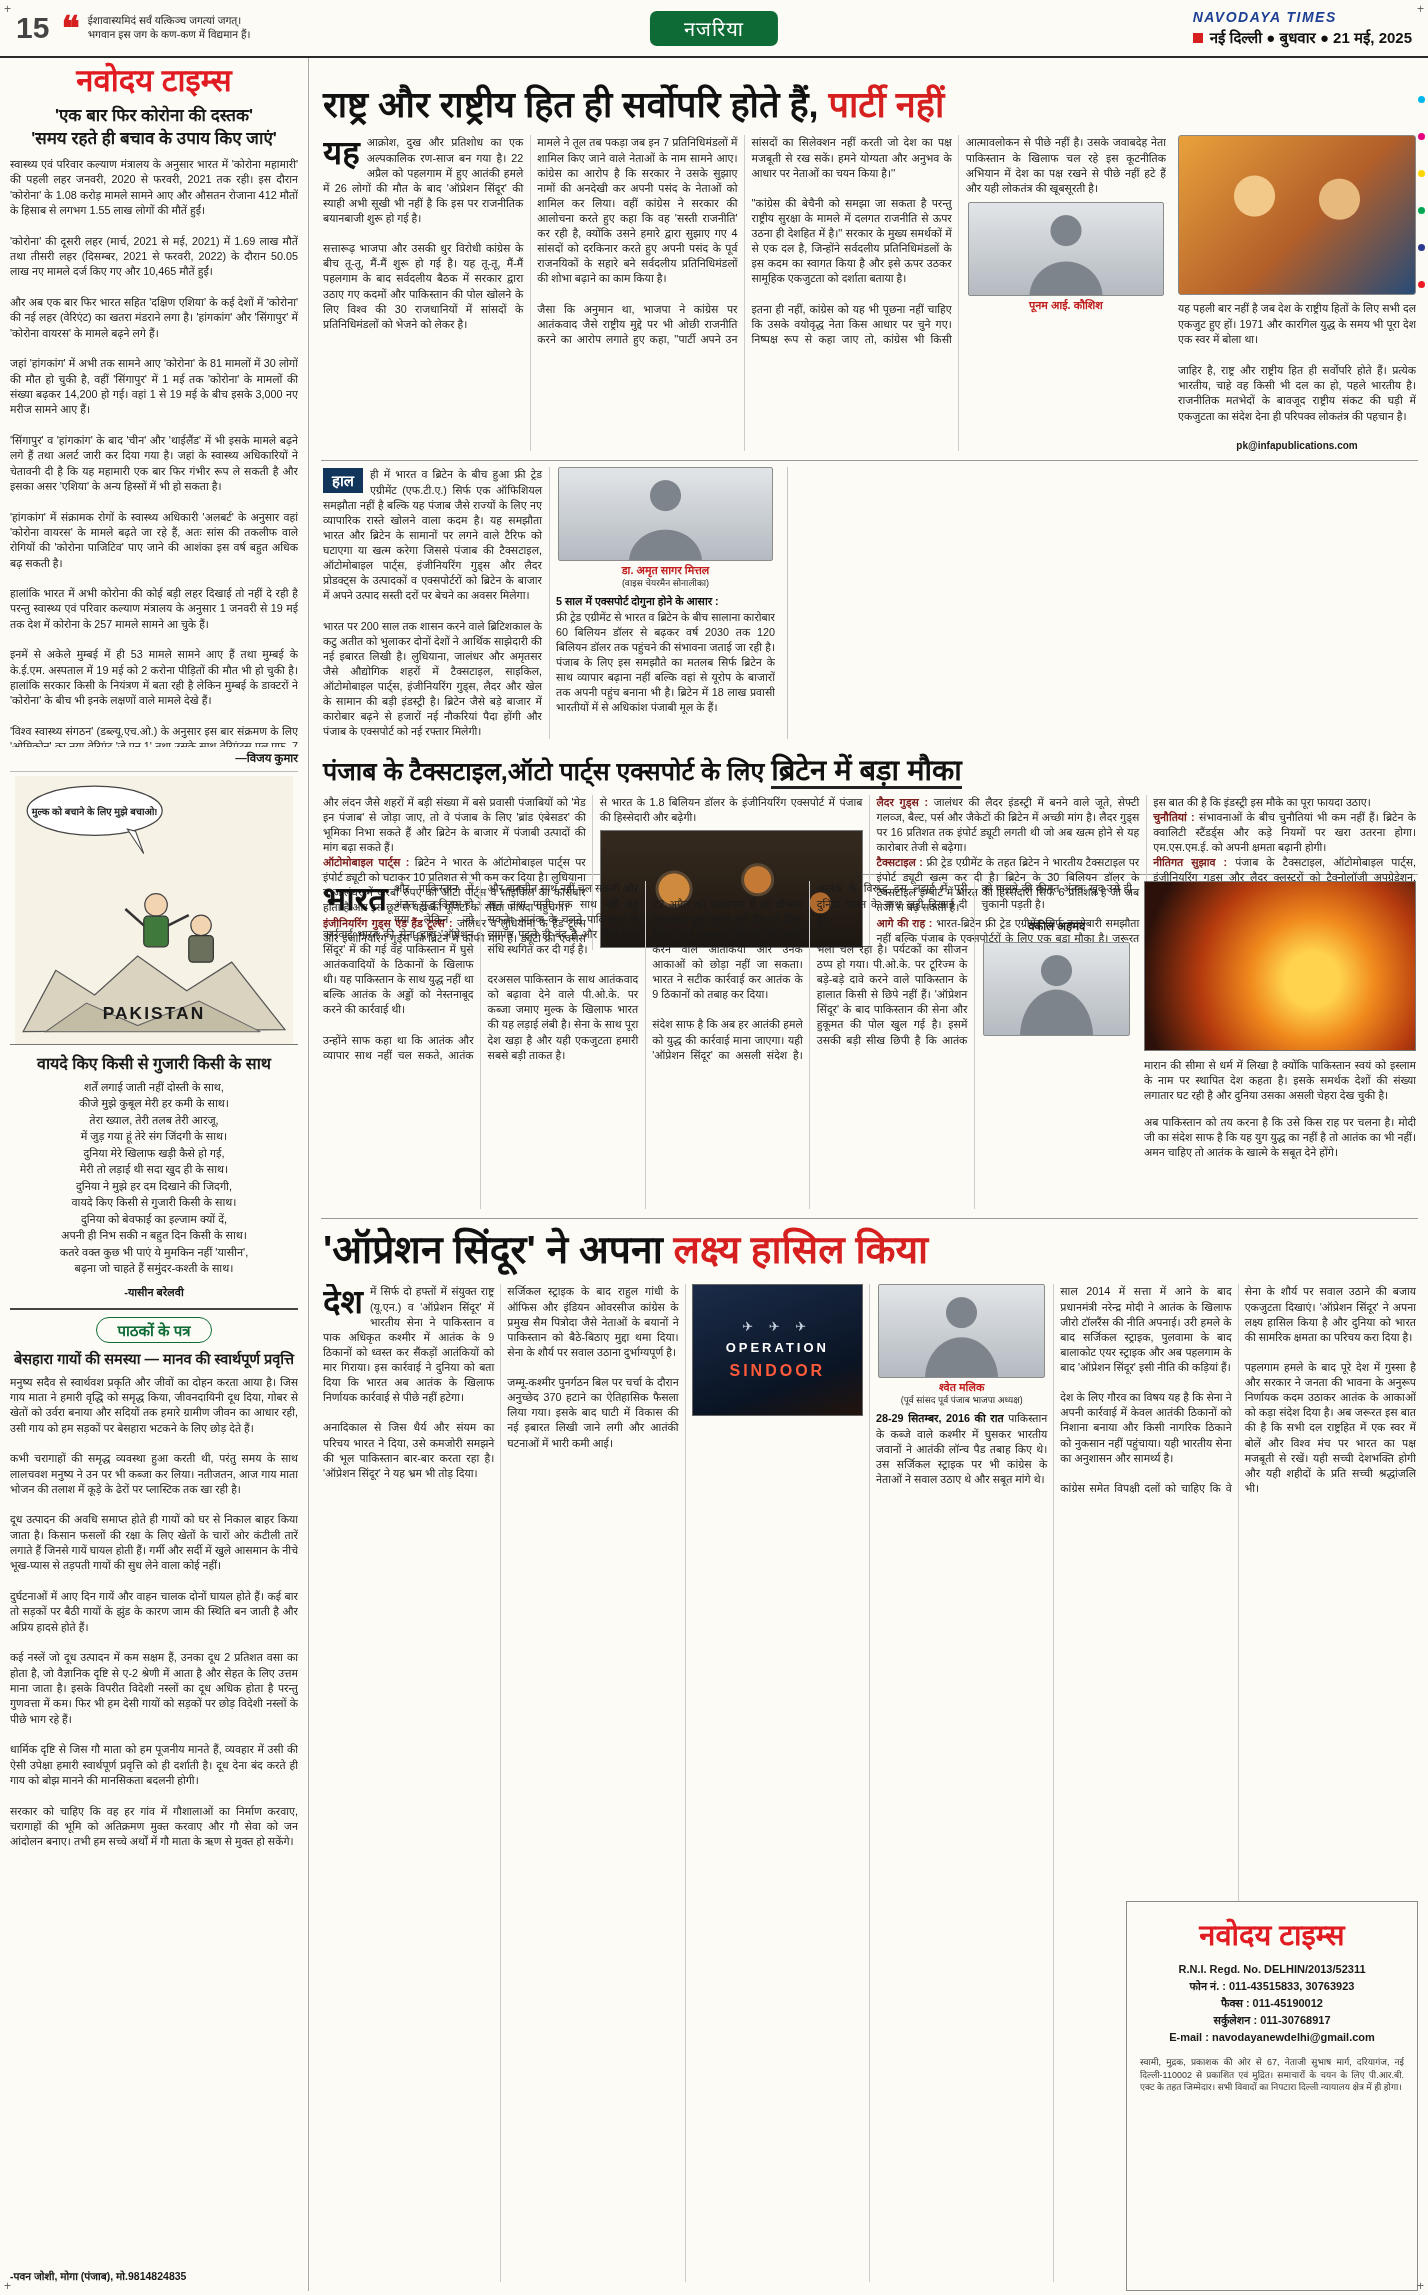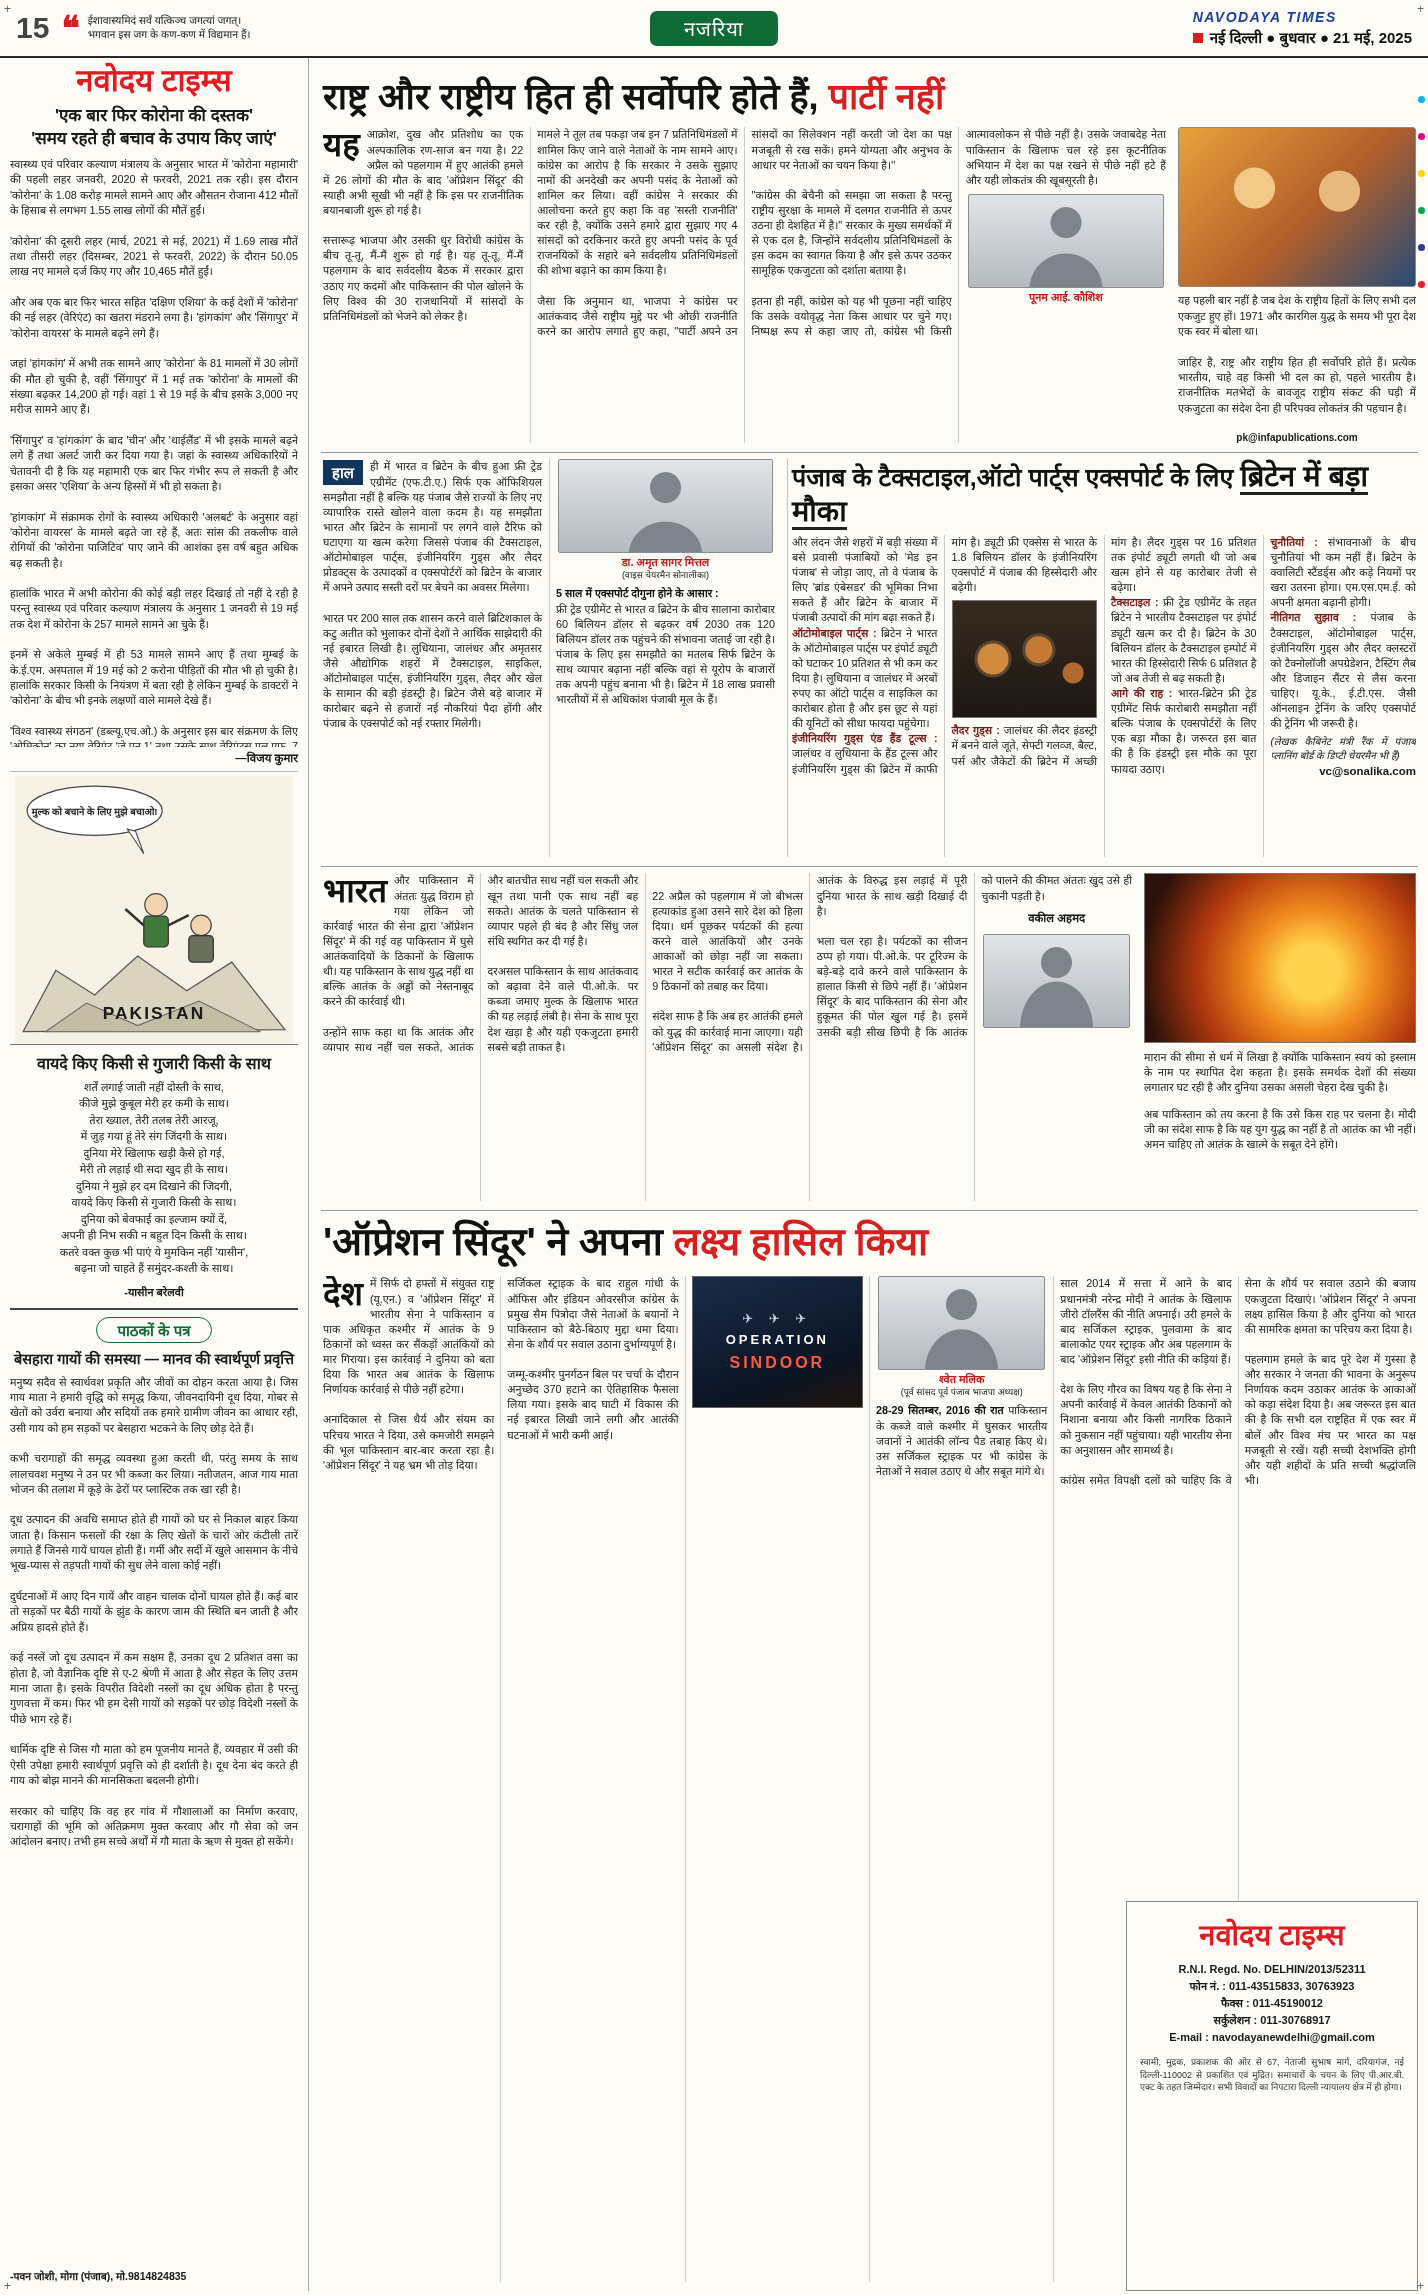--- a/index.html
+++ b/index.html
@@ -49,32 +49,32 @@
   .dropcap{float:left;font-size:33px;font-weight:bold;line-height:.92;padding:3px 7px 0 0;color:#111;}
   figure.author{break-inside:avoid;margin:6px 2px;text-align:center;}
   .pf{height:92px;border:1px solid #8c8c8c;border-radius:2px;
       background:radial-gradient(circle at 50% 30%,#7d848b 0 15px,transparent 16px),
                  radial-gradient(ellipse at 50% 102%,#7d848b 0 36px,transparent 37px),
                  linear-gradient(#e2e5e8,#b4bac0);}
   .pf-cap{font-weight:bold;color:#c01d1d;font-size:11px;margin-top:3px;line-height:1.2;}
   .pf-role{font-size:9px;color:#222;line-height:1.2;}
   .pf-name-top{font-weight:bold;font-size:11.5px;margin-bottom:8px;}
   
-  .a1-head{font-size:36px;margin:8px 0 9px;}
+  .a1-head{font-size:36px;margin:16px 0 9px;}
   .a1-row{display:flex;gap:12px;height:316px;}
   .a1-cols{flex:1;column-count:4;min-width:0;}
   .a1-side{width:238px;display:flex;flex-direction:column;gap:6px;font-size:10.8px;text-align:justify;}
   .leaders-photo{height:158px;border:1px solid #888;border-radius:3px;
       background:radial-gradient(circle at 32% 38%,#f3c98a 0 20px,transparent 21px),
                  radial-gradient(circle at 68% 40%,#e8b97c 0 20px,transparent 21px),
                  linear-gradient(135deg,#e9a13b 0%,#b35f2a 55%,#274b77 100%);}
   .a1-side-text{flex:1;overflow:hidden;}
   .a1-email{font-weight:bold;font-size:10px;text-align:center;}
   
-  .a2-row{display:flex;gap:4px;height:398px;}
+  .a2-row{display:flex;gap:14px;height:398px;flex-direction:column;}
   .a2-left{width:452px;border-right:1px solid #c4c4c4;padding-right:12px;min-width:0;}
   .cols2{column-count:2;height:100%;}
   .chip{float:left;background:#12355c;color:#fff;font-weight:bold;font-size:15px;padding:2px 9px;margin:1px 7px 2px 0;}
   .subhead{font-weight:bold;color:#111;margin-top:6px;}
   .a2-right{flex:1;display:flex;flex-direction:column;min-width:0;}
   .a2-head{font-size:25px;margin:0 0 7px;}
   .a2-head .big{font-size:29px;border-bottom:3px solid #222;}
   .a2-cols{column-count:4;flex:1;}
   .autoparts{height:116px;border:1px solid #777;break-inside:avoid;margin:5px 0;
       background:radial-gradient(circle at 28% 50%,#d08a3e 0 15px,#5a4630 16px 18px,transparent 19px),

